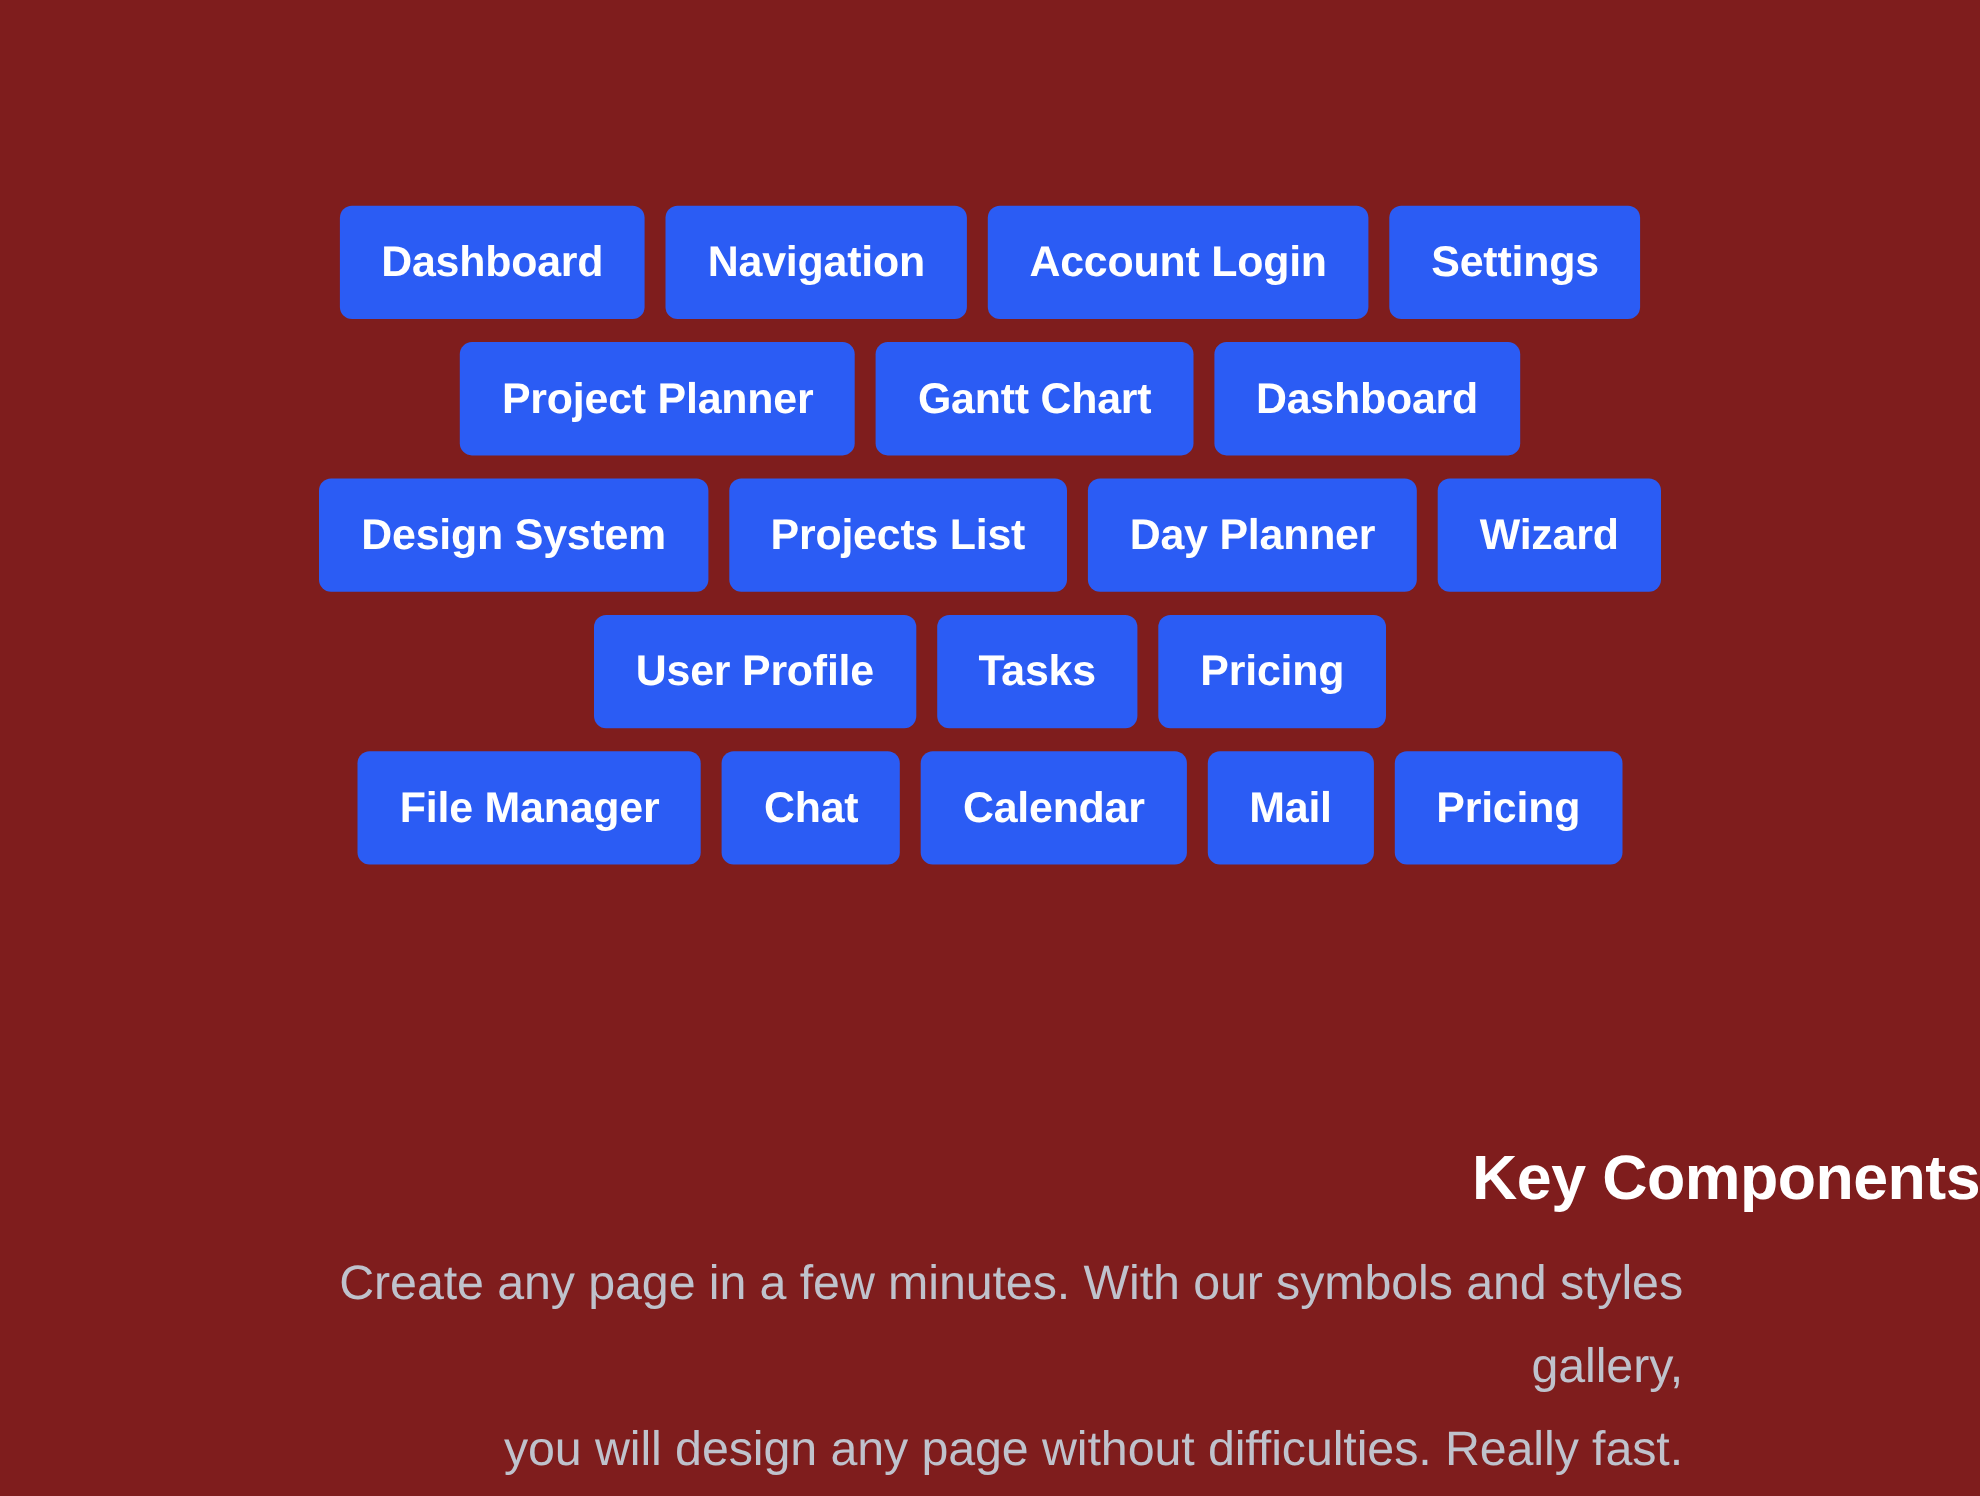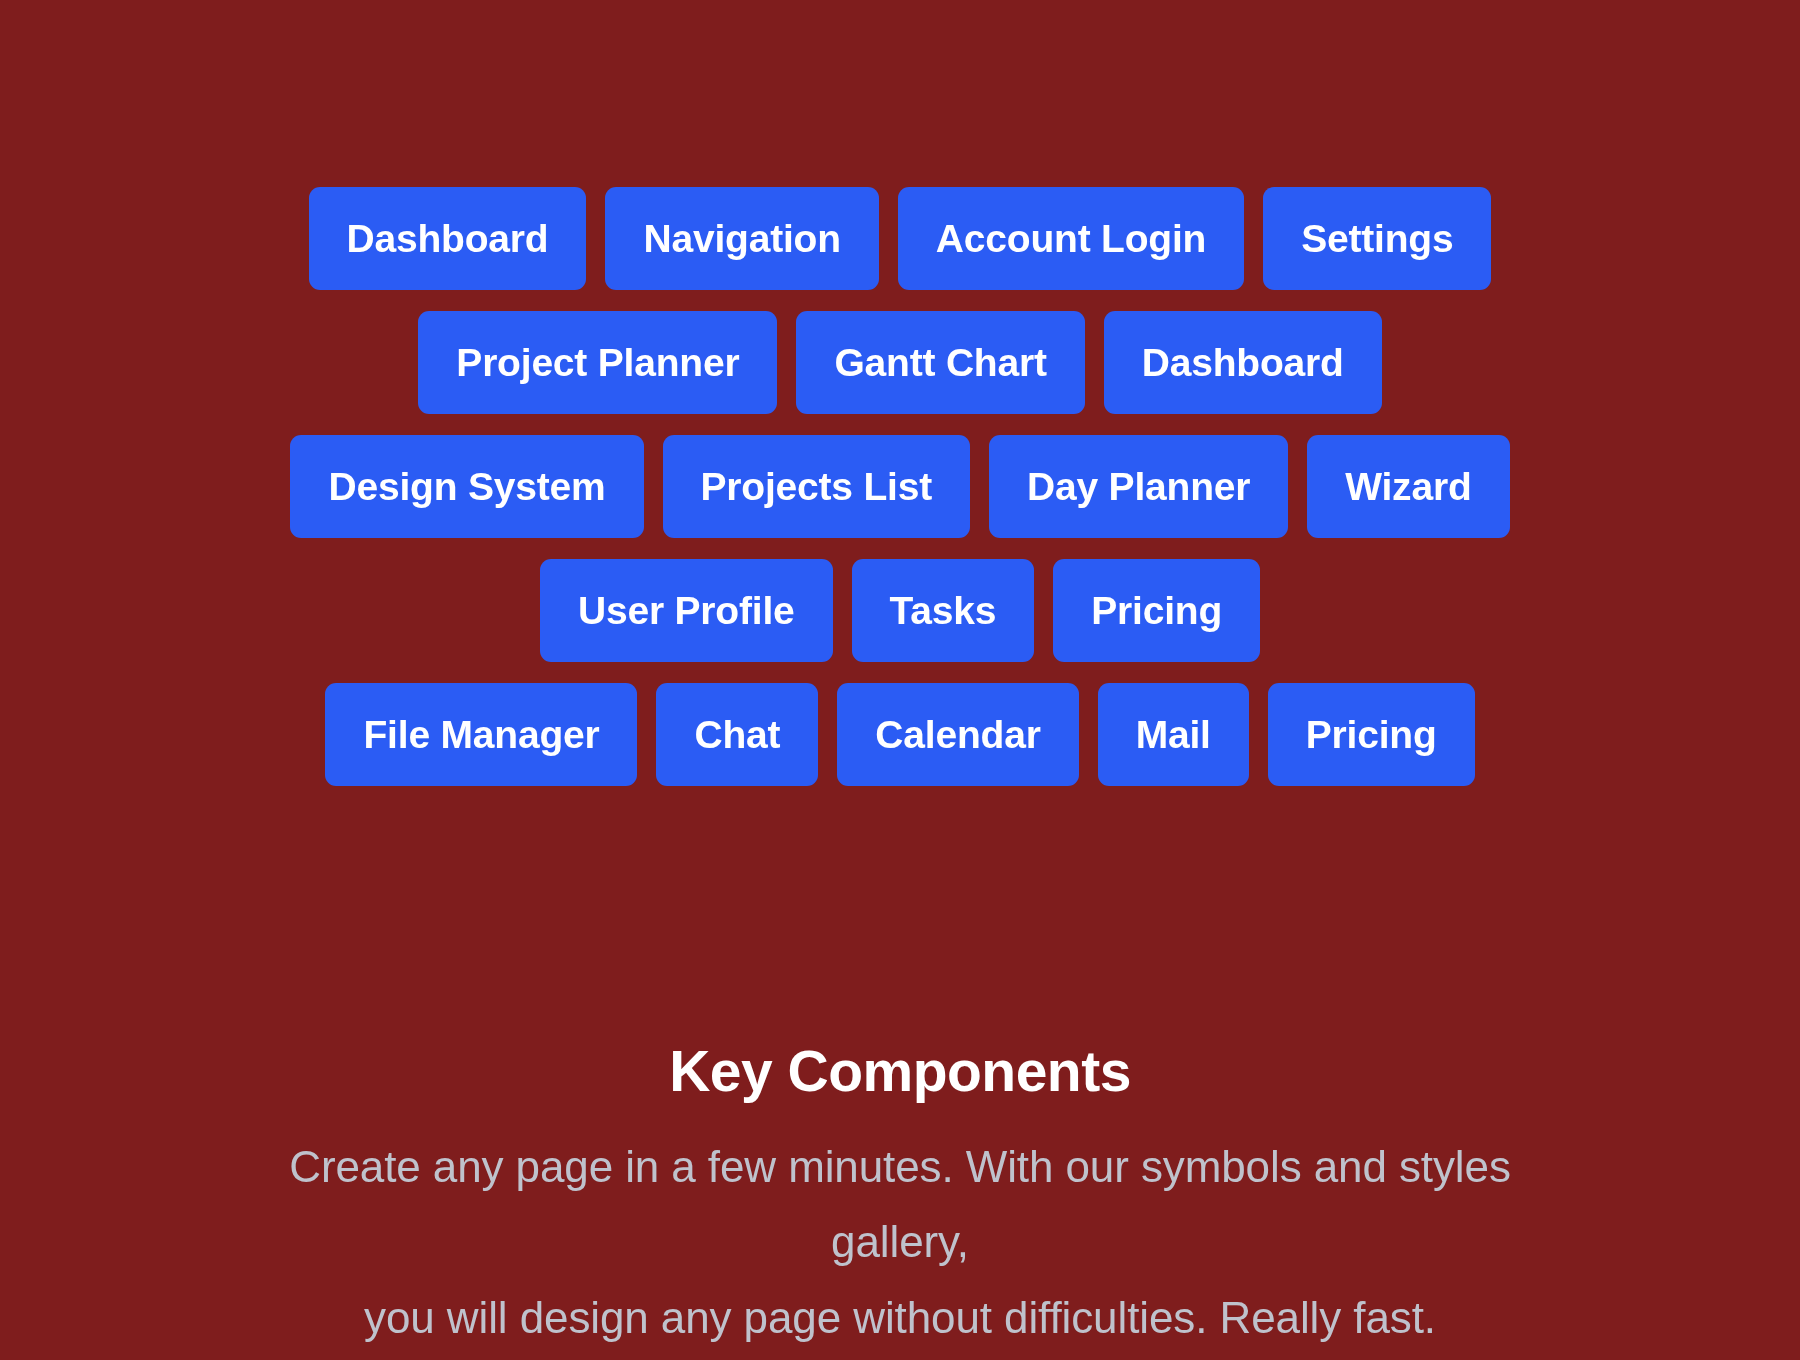--- a/index.html
+++ b/index.html
@@ -54,21 +54,21 @@
     letter-spacing: -0.2px;
     white-space: nowrap;
     cursor: pointer;
     box-sizing: border-box;
   }
   .footer-block {
     position: absolute;
     left: 0;
     top: 1040px;
     width: 1800px;
-    text-align: center;
+    text-align: right;
   }
   .section-title {
     color: #ffffff;
     font-family: "Liberation Sans", sans-serif;
     font-size: 57px;
     font-weight: bold;
     letter-spacing: -0.5px;
     line-height: 1.1;
     margin: 0;
   }

